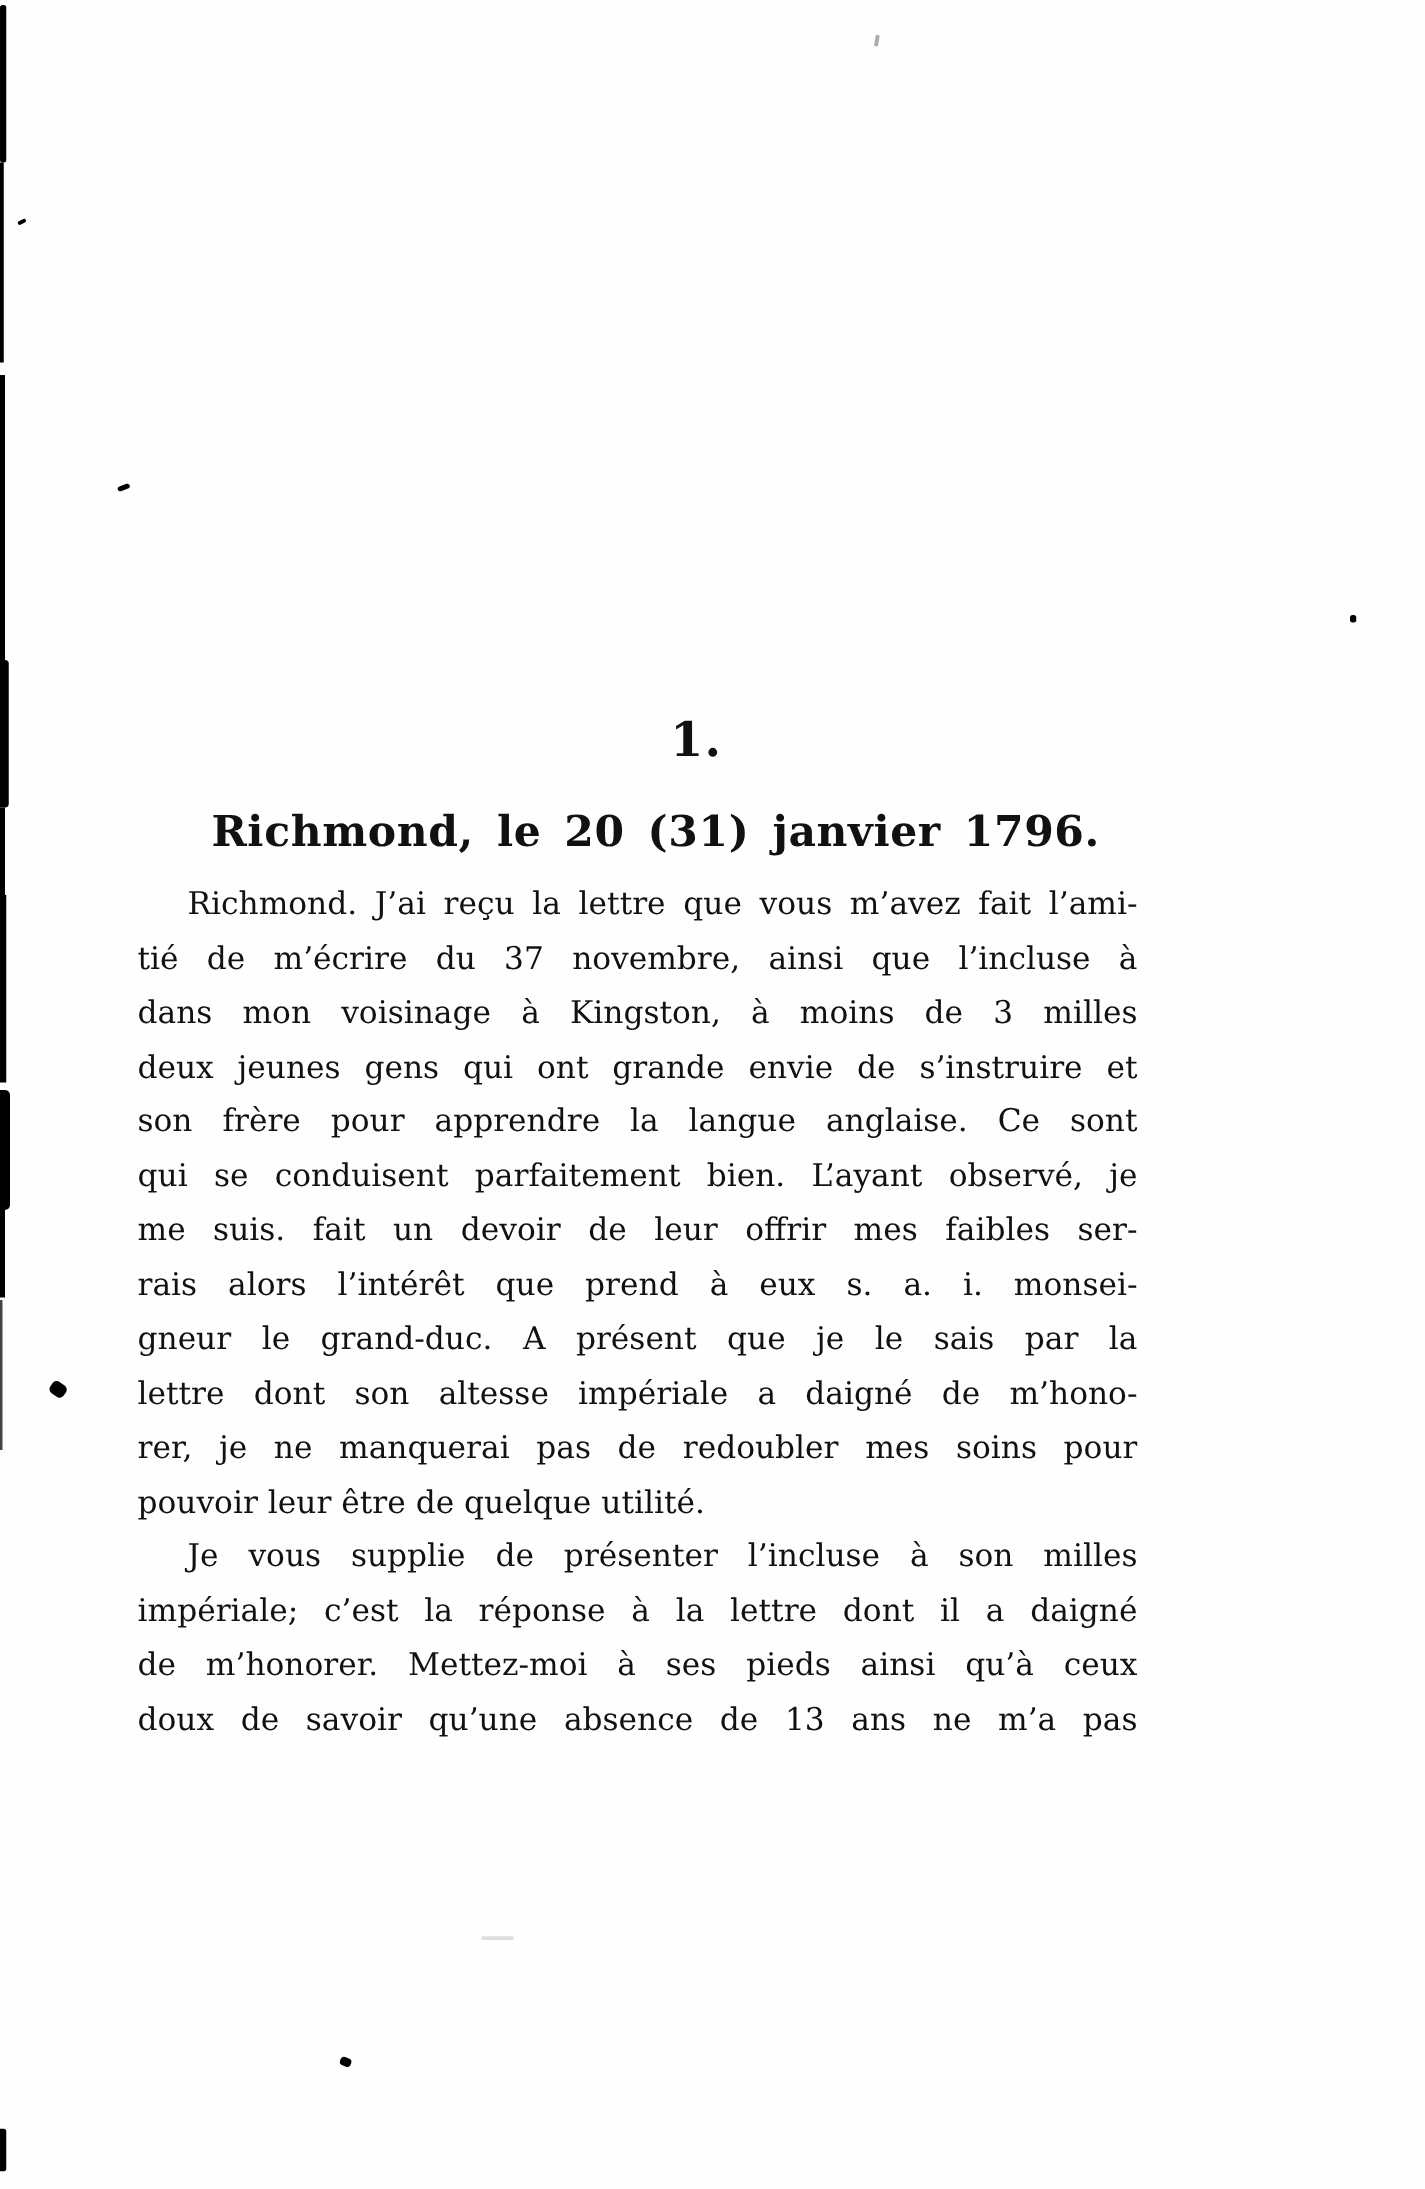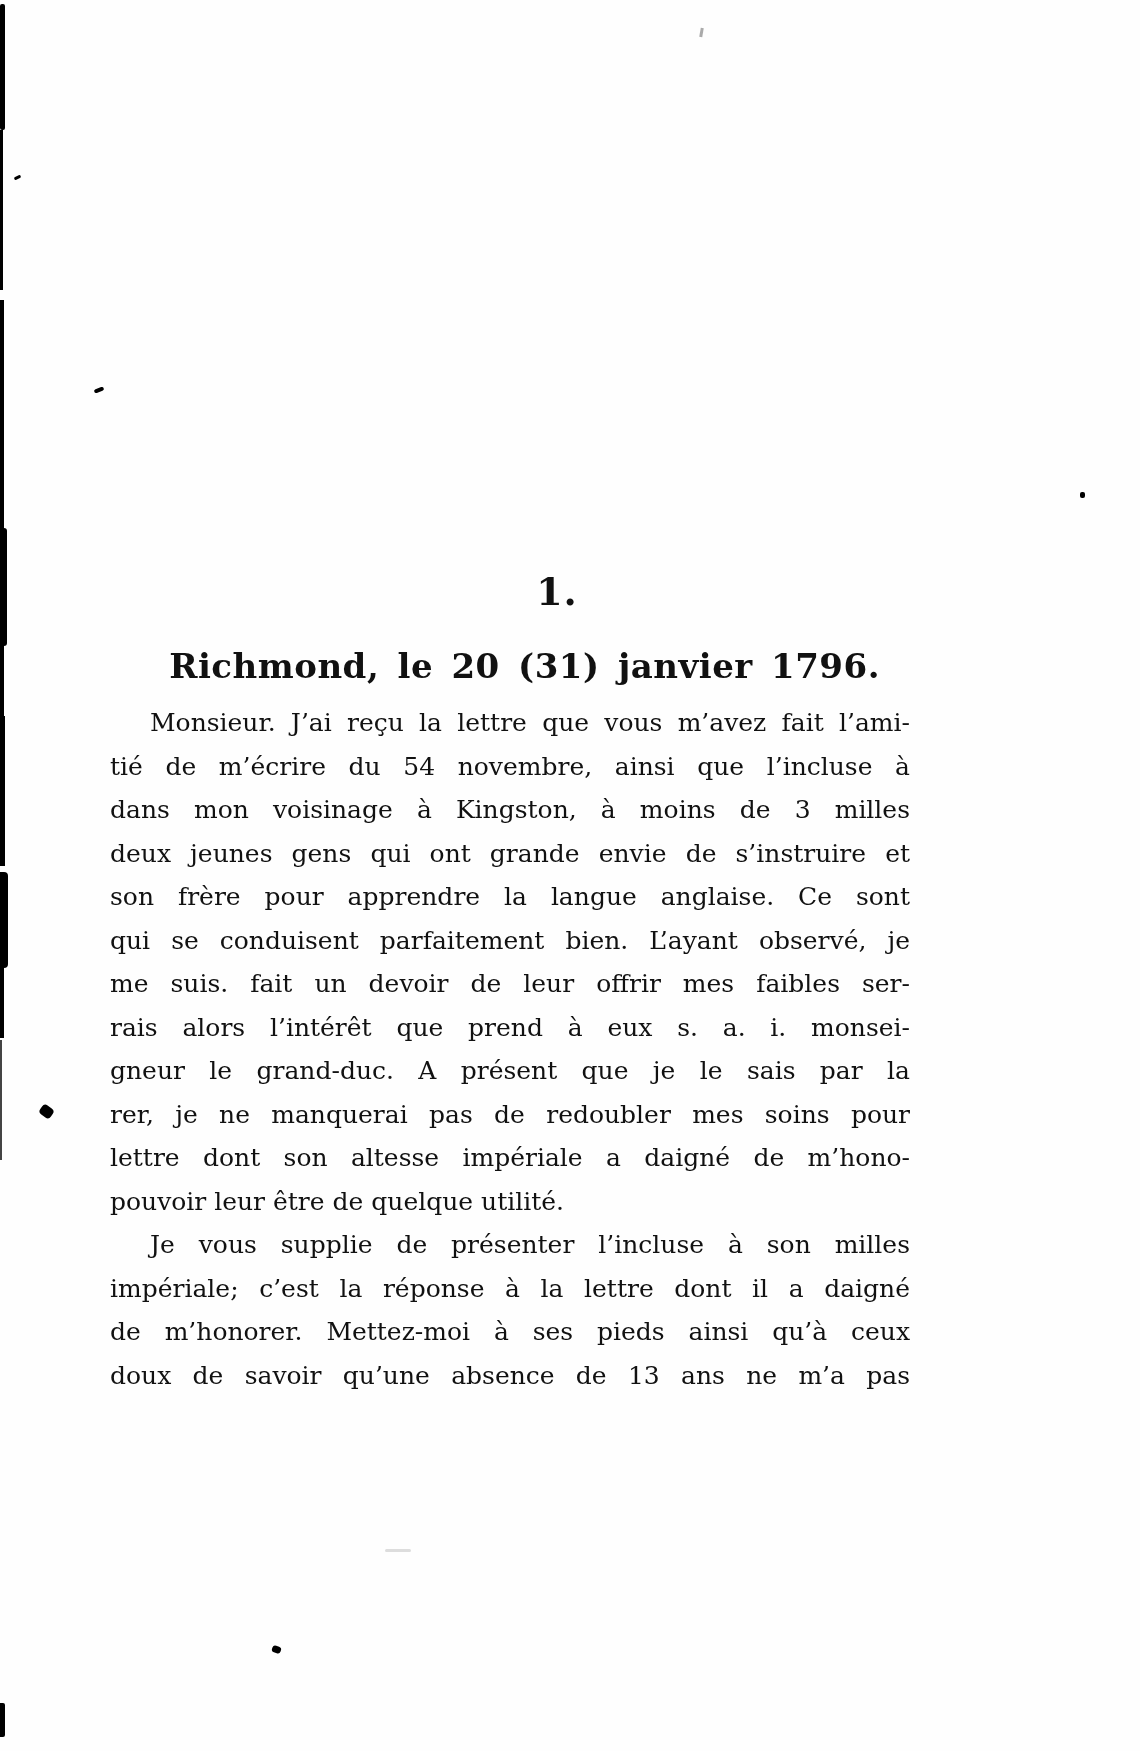--- a/index.html
+++ b/index.html
@@ -88,31 +88,31 @@
   <div class="artifact" style="top:492px; left:1080px; width:5px; height:6px; border-radius:2px;"></div>
   <div class="artifact" style="top:28px; left:700px; width:3px; height:9px; background:#aaaaaa; transform:rotate(10deg);"></div>
   <div class="artifact" style="top:1646px; left:272px; width:9px; height:7px; border-radius:3px; transform:rotate(20deg);"></div>
   <div class="artifact" style="top:1549px; left:385px; width:26px; height:3px; background:#dddddd; border-radius:2px;"></div>
 
   <div class="section-number">1.</div>
 
   <div class="dateline">Richmond, le 20 (31) janvier 1796.</div>
 
   <div class="letter-body">
-    <div class="line indent">Monsieur. J’ai reçu la lettre que vous m’avez fait l’ami-</div>
-    <div class="line">tié de m’écrire du 54 novembre, ainsi que l’incluse à</div>
+    <div class="line indent">Richmond. J’ai reçu la lettre que vous m’avez fait l’ami-</div>
+    <div class="line">tié de m’écrire du 37 novembre, ainsi que l’incluse à</div>
     <div class="line">dans mon voisinage à Kingston, à moins de 3 milles</div>
     <div class="line">deux jeunes gens qui ont grande envie de s’instruire et</div>
     <div class="line">son frère pour apprendre la langue anglaise. Ce sont</div>
     <div class="line">qui se conduisent parfaitement bien. L’ayant observé, je</div>
     <div class="line">me suis. fait un devoir de leur offrir mes faibles ser-</div>
     <div class="line">rais alors l’intérêt que prend à eux s. a. i. monsei-</div>
     <div class="line">gneur le grand-duc. A présent que je le sais par la</div>
+    <div class="line">lettre dont son altesse impériale a daigné de m’hono-</div>
     <div class="line">rer, je ne manquerai pas de redoubler mes soins pour</div>
-    <div class="line">lettre dont son altesse impériale a daigné de m’hono-</div>
     <div class="line para-end">pouvoir leur être de quelque utilité.</div>
     <div class="line indent">Je vous supplie de présenter l’incluse à son milles</div>
     <div class="line">impériale; c’est la réponse à la lettre dont il a daigné</div>
     <div class="line">de m’honorer. Mettez-moi à ses pieds ainsi qu’à ceux</div>
     <div class="line">doux de savoir qu’une absence de 13 ans ne m’a pas</div>
   </div>
 
 </div>
 
 </body></html>

